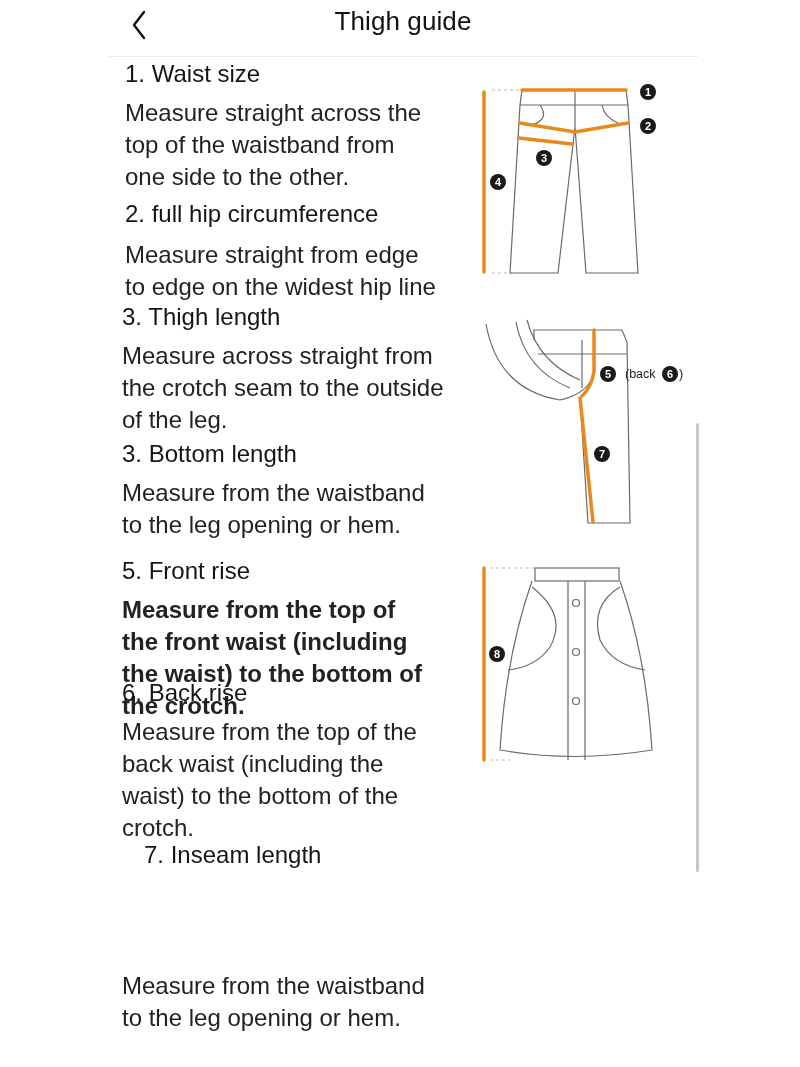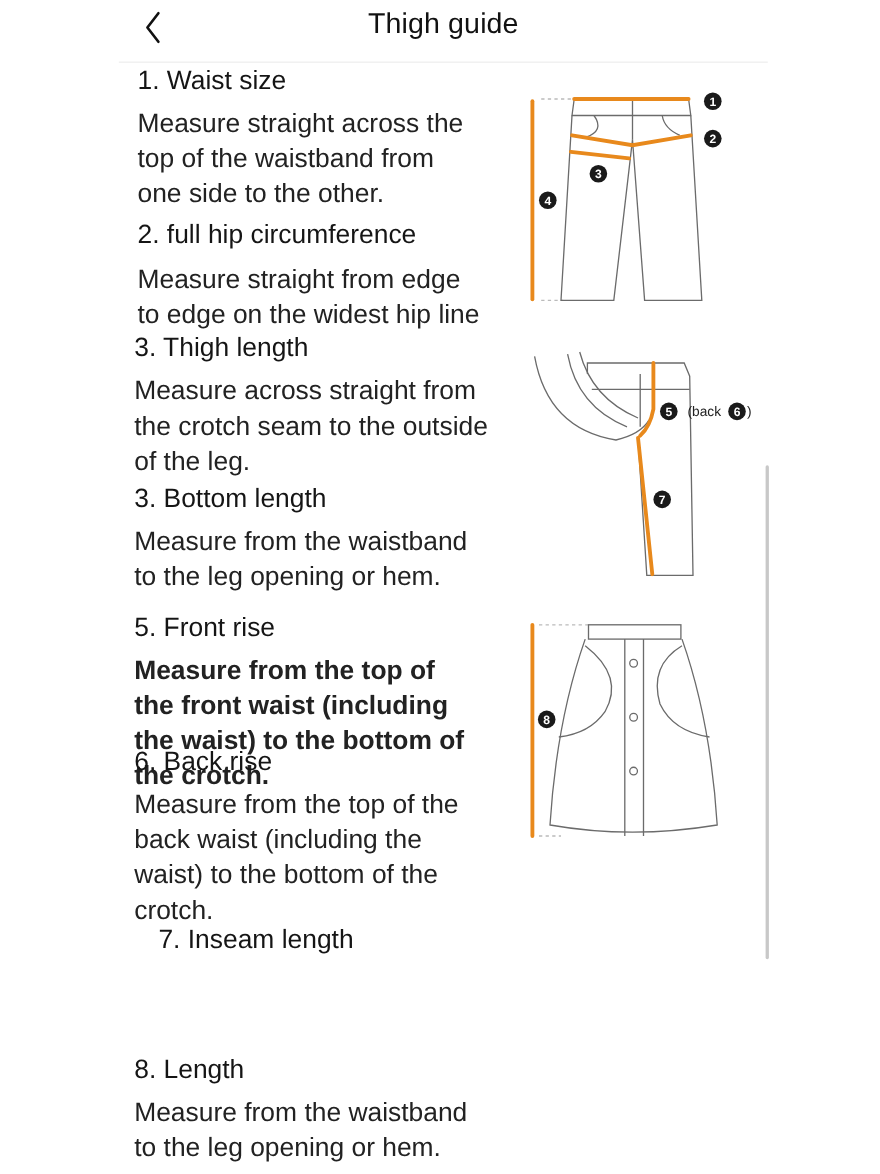--- a/index.html
+++ b/index.html
@@ -57,21 +57,20 @@
 <div class="section" style="left:122px; top:680px;">
   <h2>6. Back rise</h2>
   <p style="width:300px;">Measure from the top of the back waist (including the waist) to the bottom of the crotch.</p>
 </div>
 
 <div class="section" style="left:122px; top:842px;margin-left:22px;">
   <h2>7. Inseam length</h2>
 </div>
 
 <div class="section" style="left:122px; top:960px;">
-  <h2>8. Length</h2>
   <p style="width:305px;">Measure from the waistband to the leg opening or hem.</p>
 </div>
 
 <div class="diagram" style="left:470px; top:75px; width:200px; height:210px;">
   <svg width="200" height="210" viewBox="0 0 200 210">
     <g fill="none" stroke="#6b6b6b" stroke-width="1.2">
       <line x1="22" y1="15" x2="52" y2="15" stroke-dasharray="3,3" stroke="#bbb"></line>
       <line x1="22" y1="198" x2="42" y2="198" stroke-dasharray="3,3" stroke="#bbb"></line>
 
       <polyline points="52,15 50,30 158,30 156,15"></polyline>

